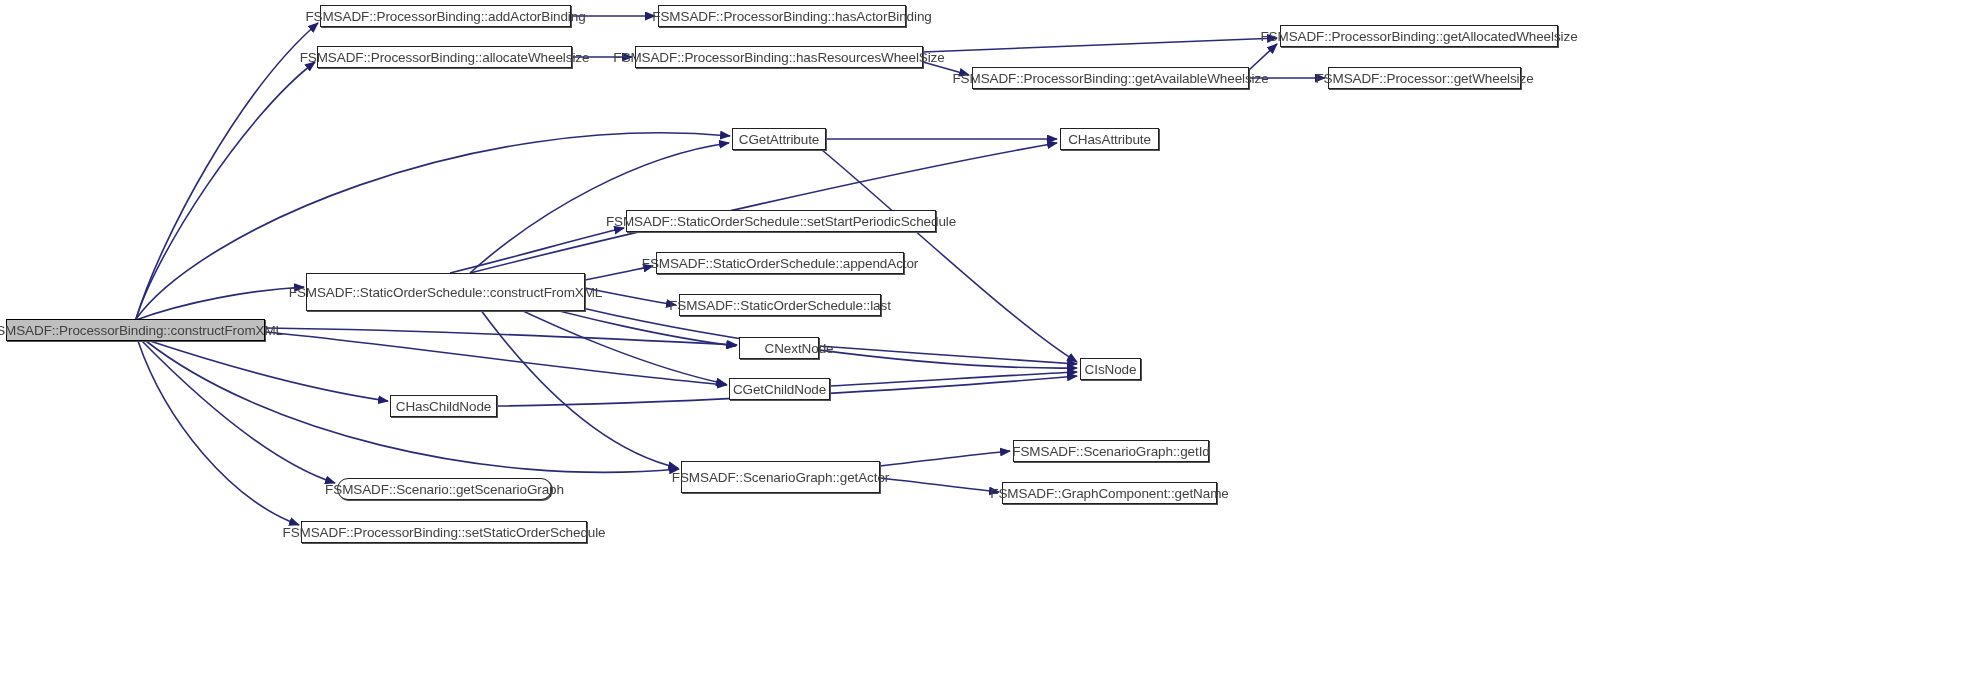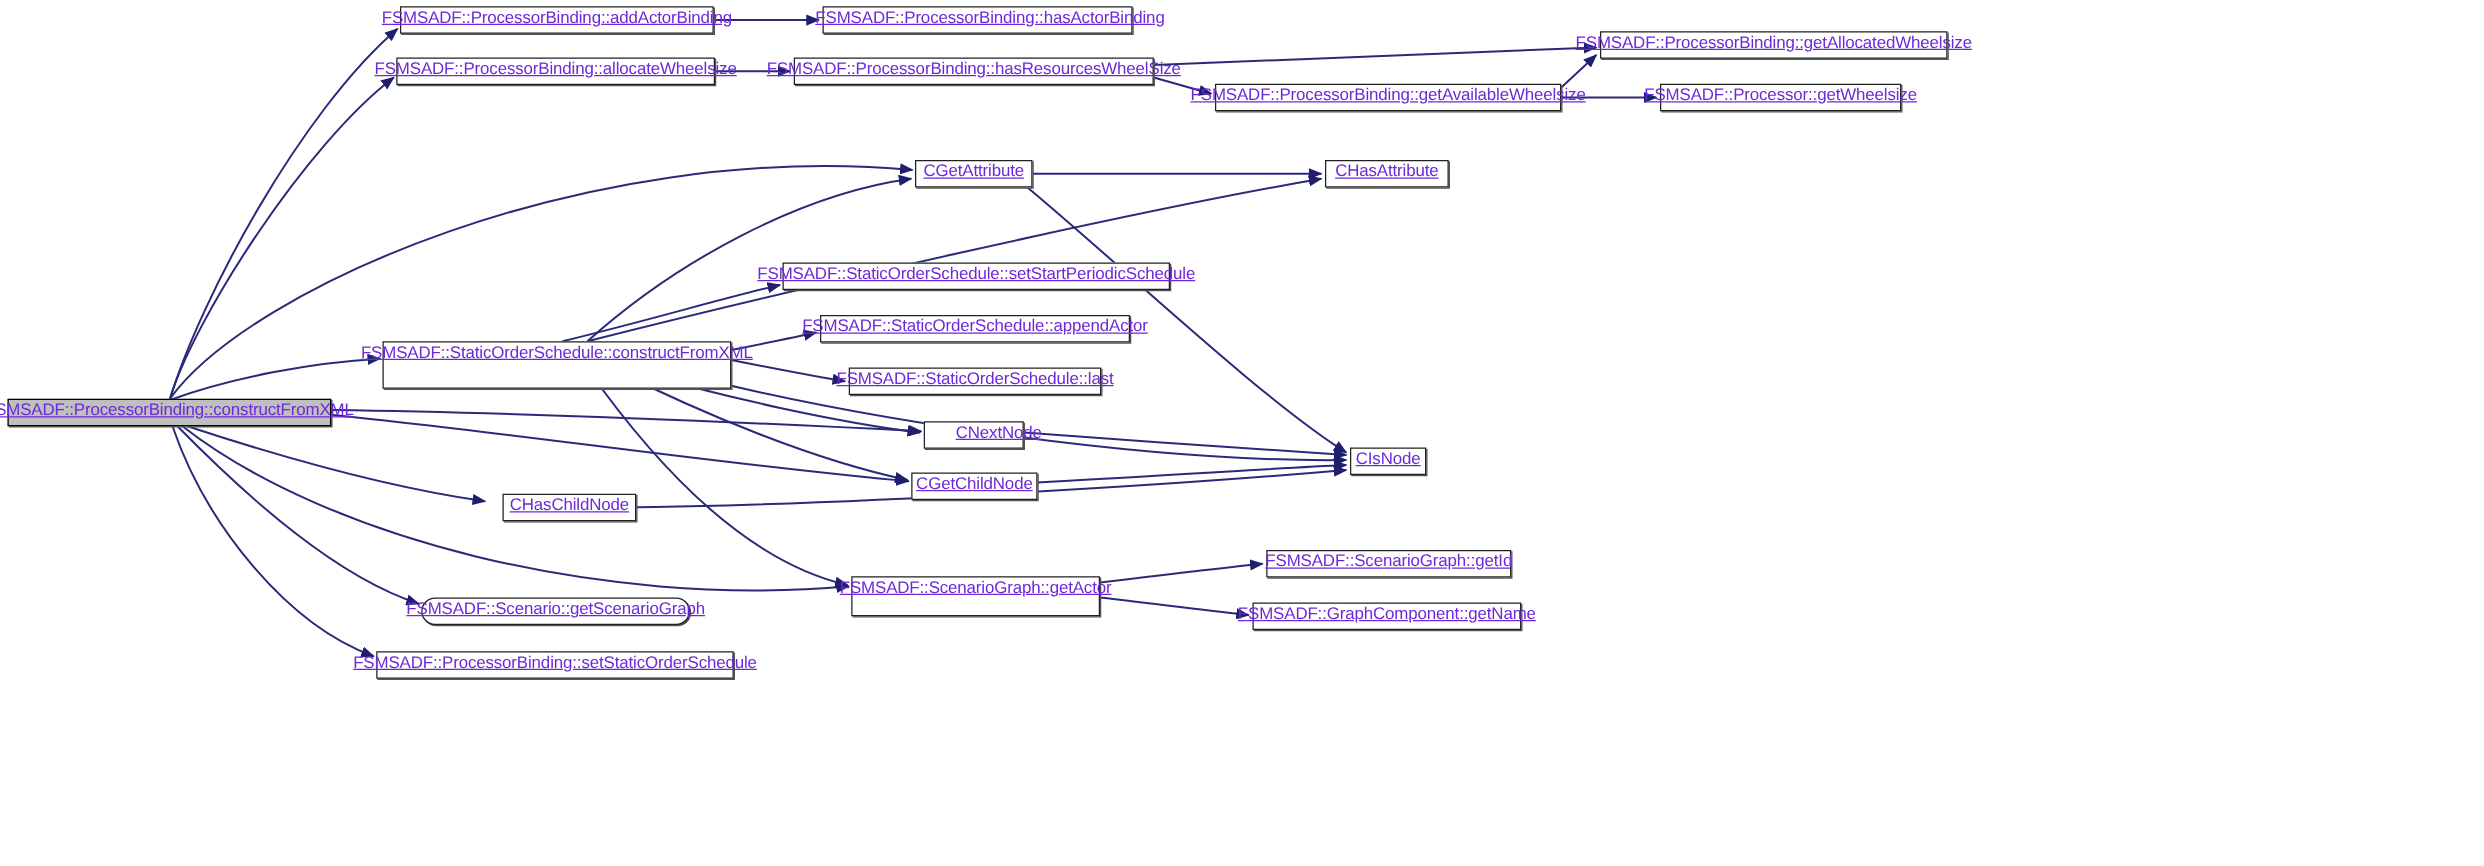--- a/index.html
+++ b/index.html
@@ -20,30 +20,29 @@
     left: 0;
     top: 0;
     width: 1987px;
     height: 693px;
   }
   .node {
     position: absolute;
     box-sizing: border-box;
     border: 1px solid #202020;
     background: #ffffff;
-    color: #6d28d9;
+    color: #404040;
     display: flex;
-    align-items: flex-start;
+    align-items: center;
     justify-content: center;
     white-space: nowrap;
     font-size: 13.5px;
     letter-spacing: -0.1px;
     box-shadow: 1px 1px 0 0 #545454;
     z-index: 5;
-    text-decoration: underline;
   }
   .node.current {
     background: #bfbfbf;
     border-color: #000000;
   }
   .node-label {
     padding: 0 7px;
     pointer-events: none;
   }
 </style>
@@ -137,21 +136,21 @@
       </div>
       <div class="node" style="left: 739px; top: 337px; width: 80px; height: 22px; padding-left: 40px;">
         <span class="node-label">CNextNode</span>
       </div>
       <div class="node" style="left: 1080px; top: 358px; width: 61px; height: 22px;">
         <span class="node-label">CIsNode</span>
       </div>
       <div class="node" style="left: 729px; top: 378px; width: 101px; height: 22px;">
         <span class="node-label">CGetChildNode</span>
       </div>
-      <div class="node" style="left: 390px; top: 395px; width: 107px; height: 22px; margin-left: 12px;">
+      <div class="node" style="left: 390px; top: 395px; width: 107px; height: 22px;">
         <span class="node-label">CHasChildNode</span>
       </div>
       <div class="node" style="left: 1013px; top: 440px; width: 196px; height: 22px;">
         <span class="node-label">FSMSADF::ScenarioGraph::getId</span>
       </div>
       <div class="node" style="left: 681px; top: 461px; width: 199px; height: 32px;">
         <span class="node-label">FSMSADF::ScenarioGraph::getActor</span>
       </div>
       <div class="node" style="left: 337px; top: 478px; width: 215px; height: 22px; border-radius: 11px;">
         <span class="node-label">FSMSADF::Scenario::getScenarioGraph</span>

